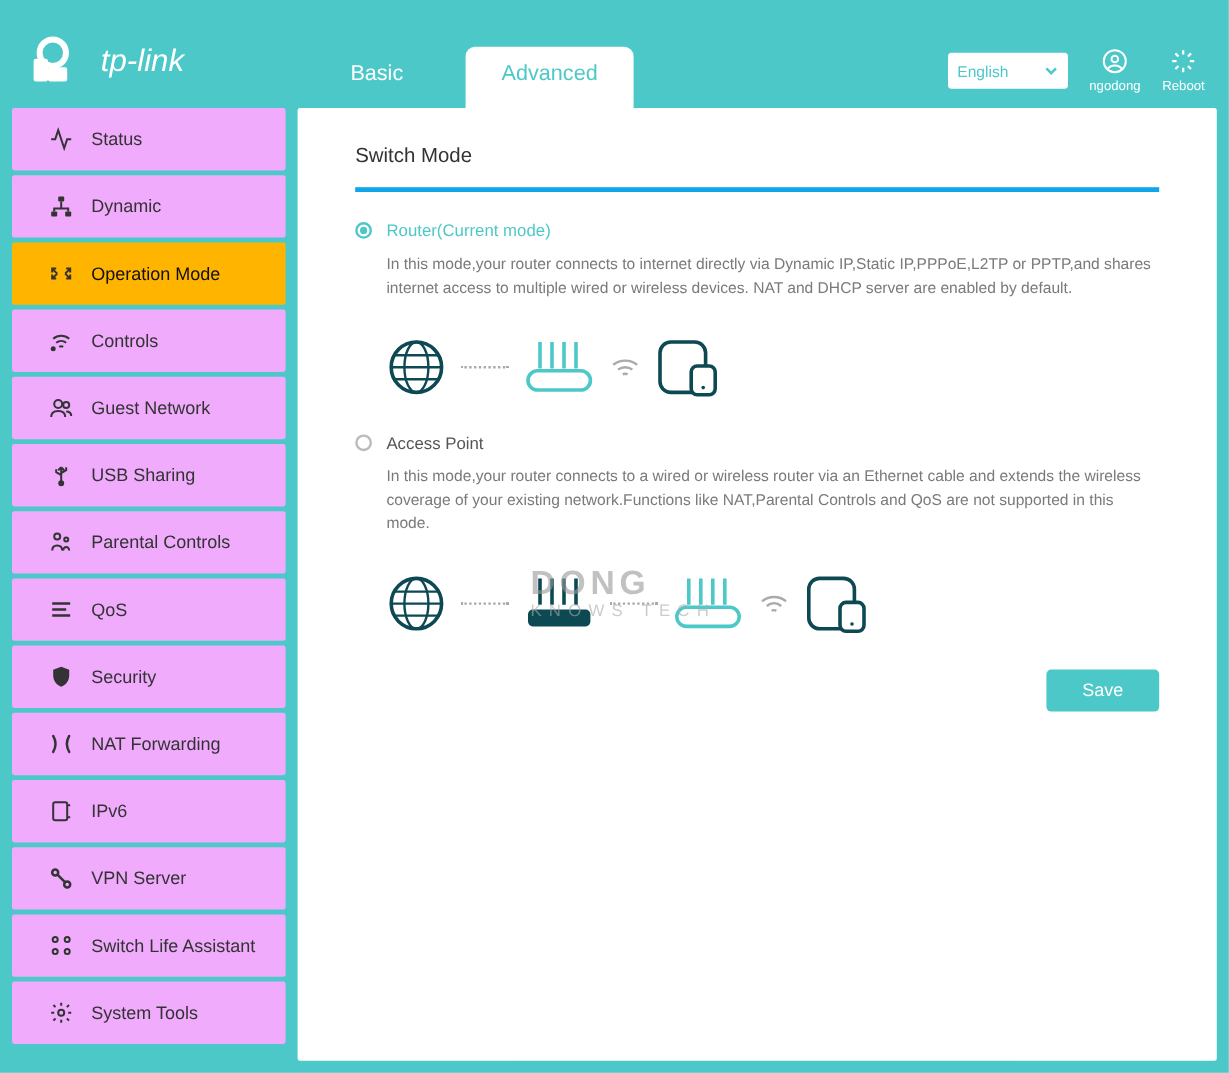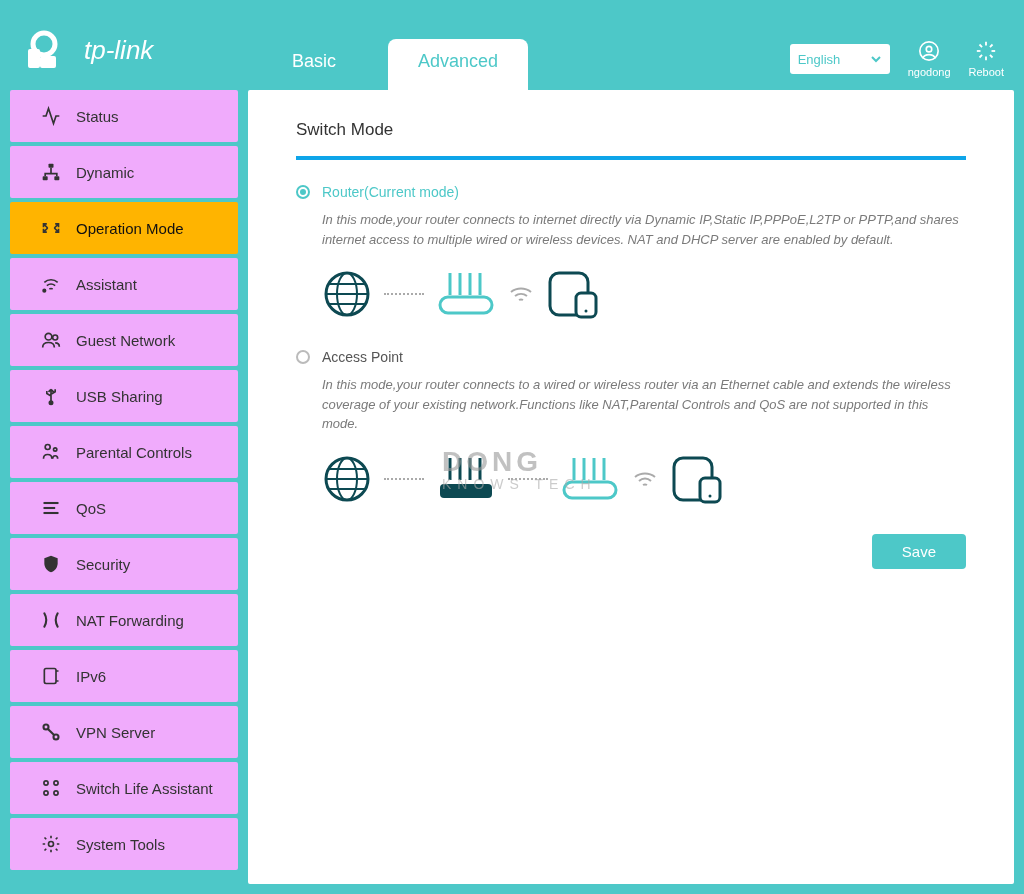--- a/index.html
+++ b/index.html
@@ -161,28 +161,27 @@
     border-radius: 50%;
     background: #4dc8c8;
   }
   .mode-label { font-size: 14px; color: #555; }
   .mode-label.checked { color: #4dc8c8; }
   .mode-desc {
     font-size: 13px;
     color: #7a7a7a;
     line-height: 1.5;
     margin-left: 26px;
-    font-style: italic;
   }
   .diagram {
     display: flex;
     align-items: center;
     gap: 12px;
     margin-left: 26px;
-    margin-top: 20px;
+    margin-top: 32px;
     position: relative;
   }
   .dots {
     border-top: 2px dotted #aaa;
     width: 40px;
   }
   .watermark {
     position: absolute;
     left: 120px;
     top: -8px;
@@ -302,21 +301,21 @@
       <span>Operation Mode</span>
     </div>
 
     <div class="side-item">
       <span class="side-icon">
         <svg width="20" height="20" viewBox="0 0 24 24" fill="none" stroke="currentColor" stroke-width="2">
             <path d="M4 10a12 12 0 0 1 16 0M7 14a8 8 0 0 1 10 0M10 18a4 4 0 0 1 4 0"></path>
             <circle cx="4" cy="20" r="1.5" fill="currentColor"></circle>
           </svg>
       </span>
-      <span>Assistant</span>
+      <span>Controls</span>
     </div>
 
     <div class="side-item">
       <span class="side-icon">
         <svg width="20" height="20" viewBox="0 0 24 24" fill="none" stroke="currentColor" stroke-width="2">
             <circle cx="9" cy="8" r="4"></circle>
             <path d="M2 21c0-4 3-6 7-6s7 2 7 6"></path>
             <circle cx="17" cy="9" r="3"></circle>
             <path d="M22 20c0-3-2-4.5-5-4.5"></path>
           </svg>

